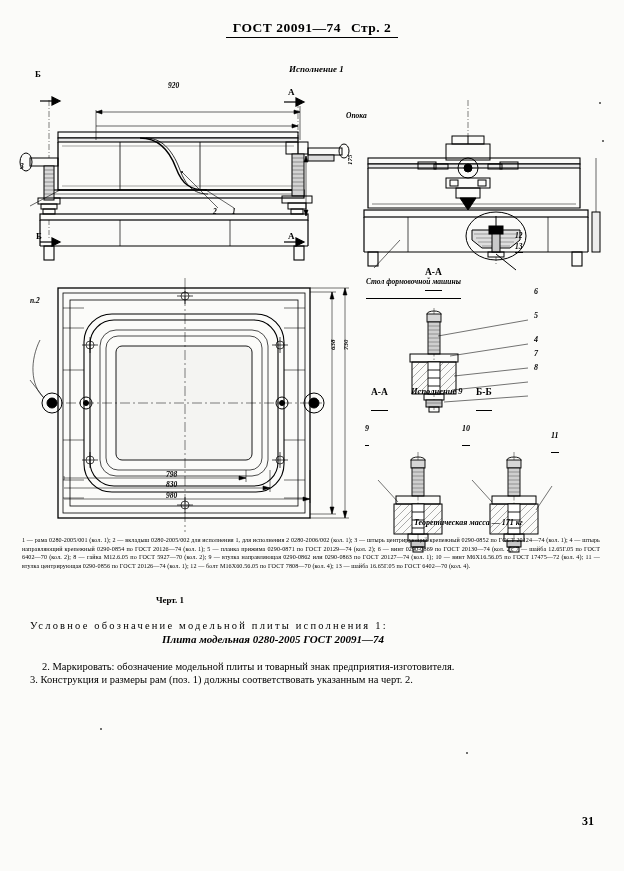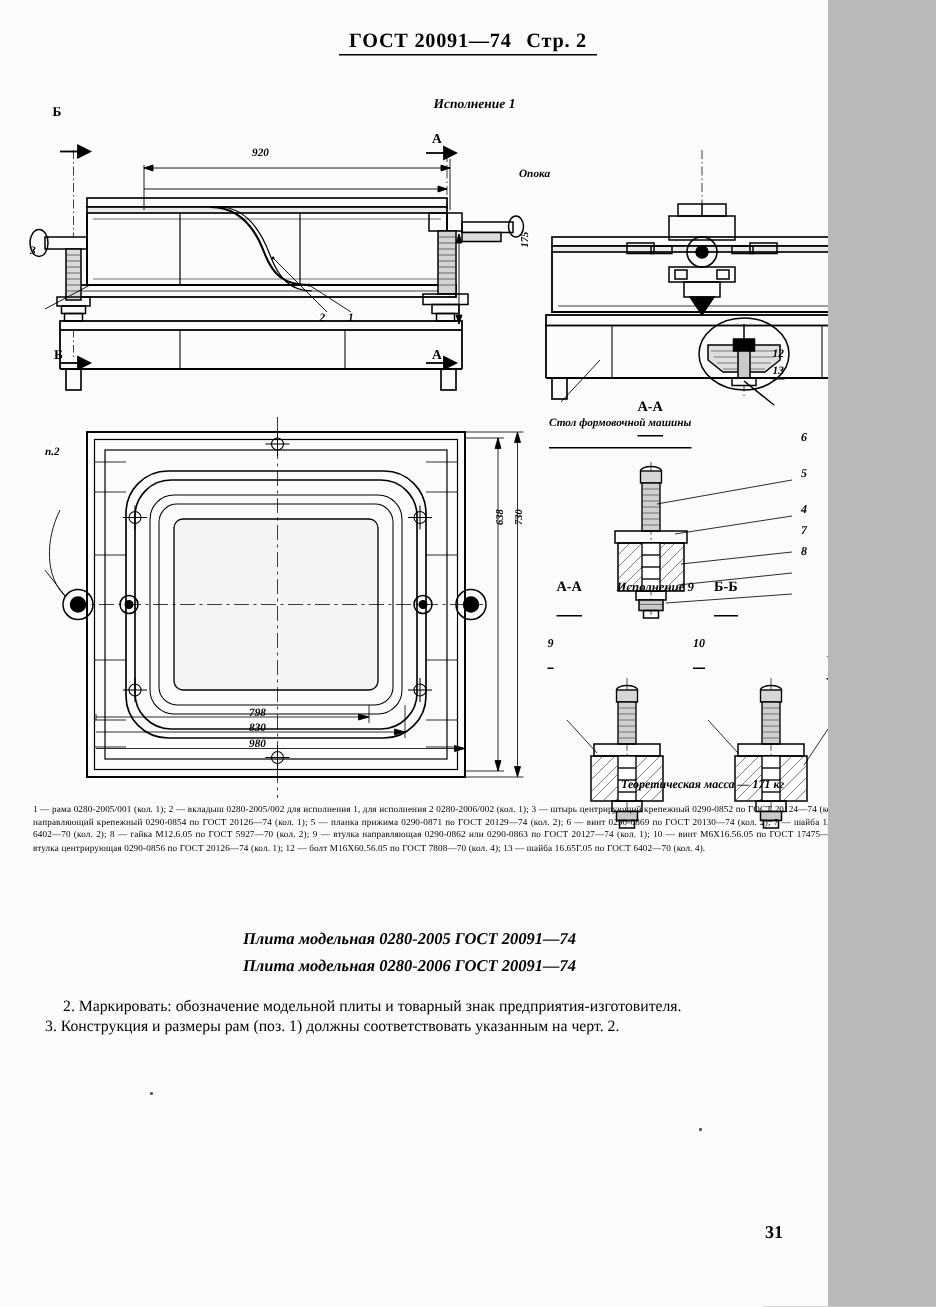--- a/index.html
+++ b/index.html
@@ -1,17 +1,17 @@
 <!DOCTYPE html>
 <html><head>
 <meta charset="utf-8">
 <style>
   html,body{margin:0;padding:0;background:#b9b9b9;}
   .page{
-    position:relative;width:552px;height:871px;background:#fbfbf9;
+    position:relative;width:624px;height:871px;background:#fbfbf9;
     font-family:"Liberation Serif",serif;color:#000;overflow:hidden;
   }
   
   .hdr{position:absolute;top:18px;left:0;width:624px;text-align:center;}
   .hdr-inner{display:inline-block;font-size:13.5px;font-weight:bold;letter-spacing:.5px;
     border-bottom:1.6px solid #000;padding:0 4px 1px 4px;}
   .hdr-inner span{margin:0 3px;}
   
   .t{position:absolute;white-space:nowrap;font-size:8px;line-height:1.05;}
   .ital{font-style:italic;}
@@ -527,21 +527,21 @@
 
   <div class="t ital bold" style="left:289px;top:65px;font-size:9px;">Исполнение 1</div>
 
   <div class="t bold" style="left:35px;top:70px;font-size:9px;">Б</div>
   <div class="t bold" style="left:36px;top:232px;font-size:9px;">Б</div>
   <div class="t bold" style="left:288px;top:88px;font-size:9px;">А</div>
   <div class="t bold" style="left:288px;top:232px;font-size:9px;">А</div>
 
   <div class="t ital bold" style="left:310px;top:112px;font-size:7.5px;padding-left:36px;">Опока</div>
 
-  <div class="t ital bold" style="left:168px;top:98px;font-size:7.5px;">920</div>
+  <div class="t ital bold" style="left:168px;top:82px;font-size:7.5px;">920</div>
   <div class="t ital bold" style="left:347px;top:165px;font-size:7px;transform:rotate(-90deg);transform-origin:left top;">175</div>
 
   <div class="t ital bold u" style="left:366px;top:278px;font-size:7.5px;">Стол формовочной машины</div>
 
   <div class="t ital bold" style="left:30px;top:297px;font-size:7.5px;">п.2</div>
 
   <div class="t ital bold" style="left:213px;top:208px;font-size:7.5px;">2</div>
   <div class="t ital bold" style="left:232px;top:208px;font-size:7.5px;">1</div>
   <div class="t ital bold" style="left:20px;top:163px;font-size:7.5px;">3</div>
   <div class="t ital bold u" style="left:515px;top:232px;font-size:7.5px;">12</div>
@@ -565,24 +565,25 @@
   <div class="t ital bold" style="left:411px;top:387px;font-size:8.5px;">Исполнение 9</div>
   <div class="t bold u" style="left:476px;top:388px;font-size:9.5px;">Б-Б</div>
 
   <div class="t ital bold u" style="left:365px;top:425px;font-size:8px;">9</div>
   <div class="t ital bold u" style="left:462px;top:425px;font-size:8px;">10</div>
   <div class="t ital bold u" style="left:551px;top:432px;font-size:8px;">11</div>
 
   <div class="t ital bold" style="left:414px;top:519px;font-size:8px;">Теоретическая масса — 171 кг</div>
 
   <div class="footnote">1 — рама 0280-2005/001 (кол. 1); 2 — вкладыш 0280-2005/002 для исполнения 1, для исполнения 2 0280-2006/002 (кол. 1); 3 — штырь центрирующий крепежный 0290-0852 по ГОСТ 20124—74 (кол. 1); 4 — штырь направляющий крепежный 0290-0854 по ГОСТ 20126—74 (кол. 1); 5 — планка прижима 0290-0871 по ГОСТ 20129—74 (кол. 2); 6 — винт 0290-0869 по ГОСТ 20130—74 (кол. 2); 7 — шайба 12.65Г.05 по ГОСТ 6402—70 (кол. 2); 8 — гайка М12.6.05 по ГОСТ 5927—70 (кол. 2); 9 — втулка направляющая 0290-0862 или 0290-0863 по ГОСТ 20127—74 (кол. 1); 10 — винт М6Х16.56.05 по ГОСТ 17475—72 (кол. 4); 11 — втулка центрирующая 0290-0856 по ГОСТ 20126—74 (кол. 1); 12 — болт М16Х60.56.05 по ГОСТ 7808—70 (кол. 4); 13 — шайба 16.65Г.05 по ГОСТ 6402—70 (кол. 4).</div>
+  <div class="fig-cap">Черт. 1</div>
 
   <div class="body">
+    <div class="ln sp">Условное   обозначение  модельной  плиты исполнения 1:</div>
     <div class="ln desig">Плита модельная 0280-2005 ГОСТ 20091—74</div>
-    <div class="ln desig" style="margin-top:6px;">Плита модельная 0280-2006 ГОСТ 20091—74</div>
     <div class="ln para" style="margin-top:16px;margin-left:12px;">2. Маркировать: обозначение модельной плиты и  товарный  знак  предприятия-изготовителя.</div>
     <div class="ln">3. Конструкция и размеры рам (поз. 1) должны соответствовать указанным на черт. 2.</div>
   </div>
 
   <div class="pnum">31</div>
 
   <div class="speck" style="left:599px;top:102px;"></div>
   <div class="speck" style="left:602px;top:140px;"></div>
   <div class="speck" style="left:466px;top:752px;"></div>
   <div class="speck" style="left:100px;top:728px;"></div>

